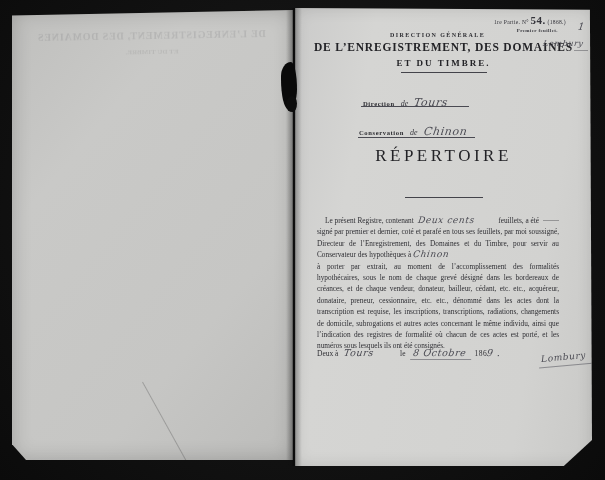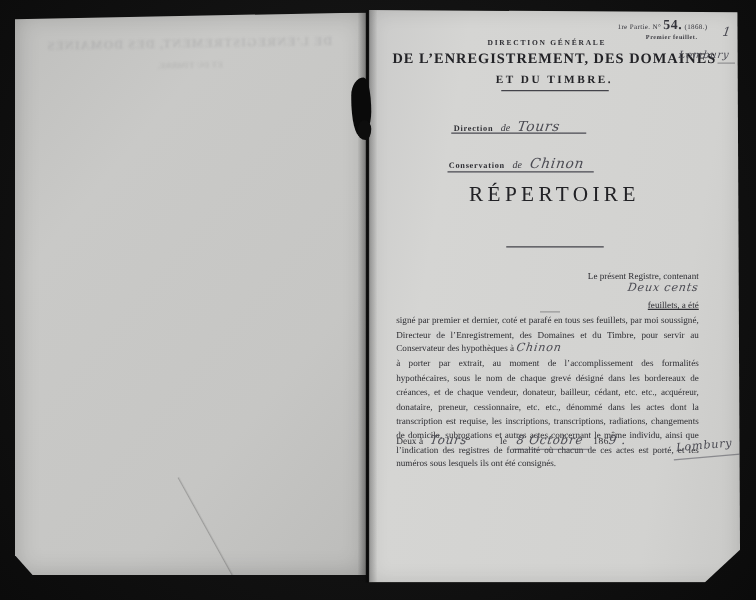--- a/index.html
+++ b/index.html
@@ -110,25 +110,25 @@
     font-size:9.5px; font-weight:bold; letter-spacing:1.2px; color:#26262b;
   }
   .rule-mid {
     position:absolute; top:189px; left:50%; transform:translateX(-50%);
     width:78px; height:1px; background:#43434a;
   }
   .body-text {
     position:absolute; top:207px; left:22px; width:242px;
     font-size:7.3px; line-height:11.4px; text-align:justify; color:#2e2e33;
   }
-  .body-first-line { display:flex; align-items:flex-end;flex-direction:column; }
+  .body-first-line { display:flex; align-items:flex-start; }
   .bfl-lead { text-indent:8px; white-space:nowrap; }
   .bfl-hand { font-size:9px; margin-left:4px; white-space:nowrap; }
   .bfl-spacer { flex:1; }
-  .bfl-after { white-space:nowrap;text-decoration:underline; }
+  .bfl-after { white-space:nowrap; }
   .margin-dash {
     width:16px; height:1px; background:rgba(60,60,66,0.4);
     align-self:center; margin-left:4px;
   }
   .inline-hand { font-size:9px; }
   .attestation {
     position:absolute; top:339px; left:22px; width:250px; font-size:7.5px;
     color:#2e2e33; white-space:nowrap;
   }
   .att-hand-place { font-size:9.5px; margin-left:4px; }

